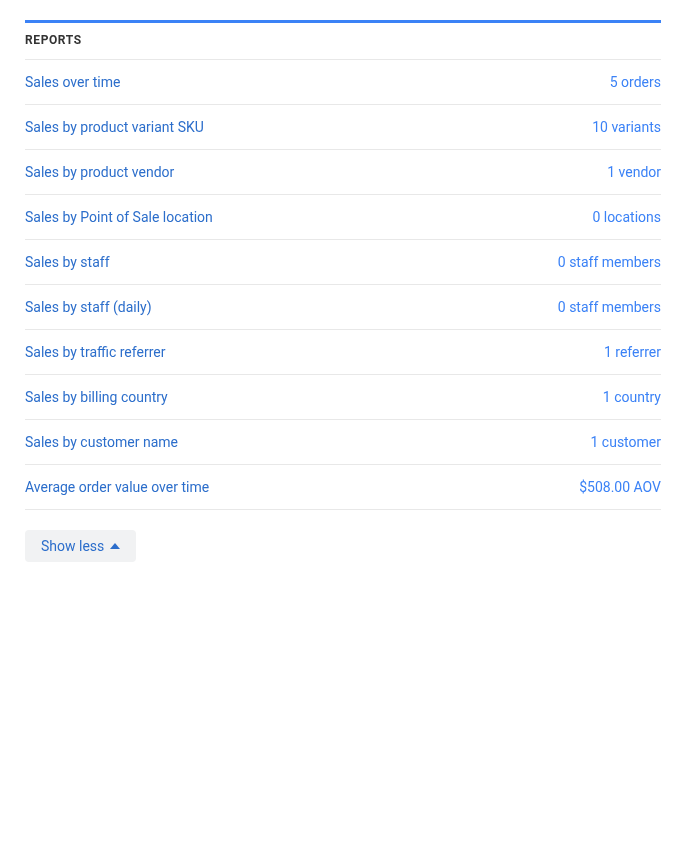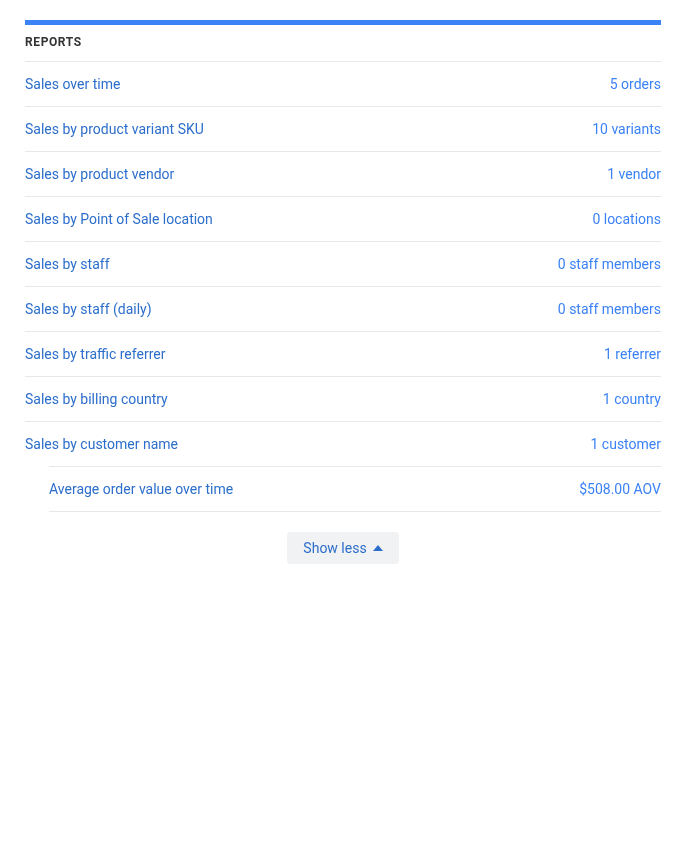--- a/index.html
+++ b/index.html
@@ -19,51 +19,50 @@
       padding: 20px 25px;
     }
 
     .reports-header {
       font-size: 12px;
       font-weight: 700;
       color: #333;
       letter-spacing: 0.05em;
       text-transform: uppercase;
       padding: 10px 0 12px 0;
-      border-top: 5px solid #3b82f6;
+      border-top: 3px solid #3b82f6;
     }
 
     .report-row {
       display: flex;
       justify-content: space-between;
       padding: 14px 0;
       border-top: 1px solid #e8e8e8;
     }
 
     .report-row:last-of-type {
       border-bottom: 1px solid #e8e8e8;
-      margin-left: 24px;
     }
 
     .report-link {
       color: #2c6ecb;
       font-size: 14px;
       text-decoration: none;
       cursor: pointer;
     }
 
     .report-value {
       color: #3b82f6;
       font-size: 14px;
       white-space: nowrap;
     }
 
     .show-less-container {
       display: flex;
-      justify-content: center;
+      justify-content: flex-start;
       padding: 20px 0 10px 0;
     }
 
     .show-less-btn {
       display: inline-flex;
       align-items: center;
       gap: 6px;
       background: #f1f2f3;
       border: none;
       border-radius: 4px;

